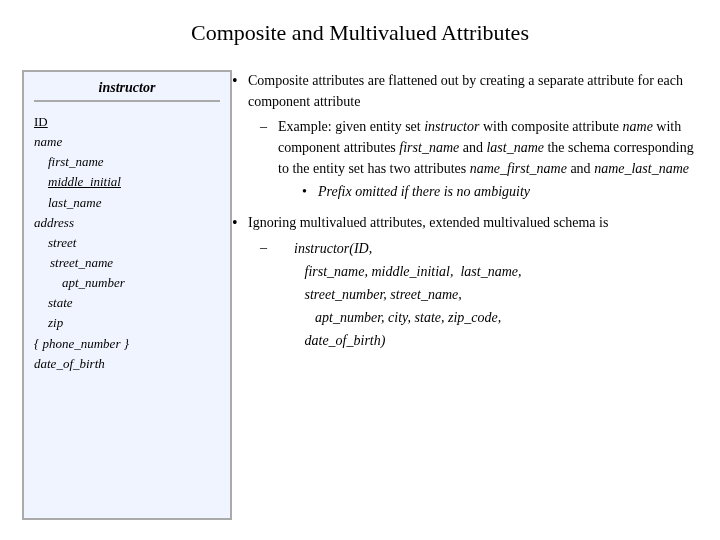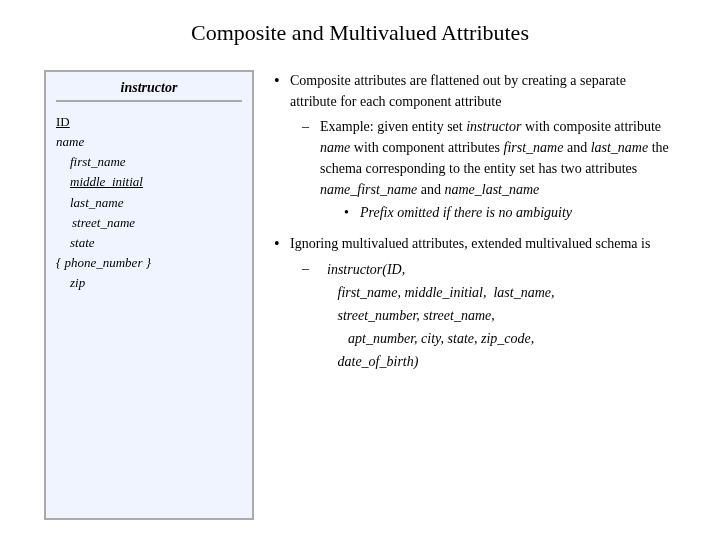--- a/index.html
+++ b/index.html
@@ -8,35 +8,34 @@
       height: 540px;
       background: #fff;
       font-family: 'Times New Roman', Times, serif;
       font-size: 14px;
       color: #000;
       overflow: hidden;
     }
     .page {
       width: 720px;
       height: 540px;
-      padding: 20px 44px;
+      padding: 20px 22px;
       display: flex;
       flex-direction: column;
     }
     .title {
       text-align: center;
       font-size: 22px;
       font-weight: normal;
       margin-bottom: 24px;
       font-family: 'Times New Roman', Times, serif;
     }
     .content {
       display: flex;
       flex-direction: row;
-      gap: 20px;
       flex: 1;
     }
     
     .er-diagram {
       width: 210px;
       min-width: 210px;
       border: 2px solid #aaa;
       background: #f0f4ff;
       padding: 8px 10px;
       font-family: 'Times New Roman', Times, serif;
@@ -125,33 +124,37 @@
         <div style="text-decoration:underline;margin-top:10px;">ID</div>
 
         <div class="italic">name</div>
 
         <div class="italic indent1" style="margin-left:14px;">first_name</div>
 
         <div class="italic" style="margin-left:14px;text-decoration:underline;">middle_initial</div>
 
         <div class="italic" style="margin-left:14px;">last_name</div>
 
+        <div class="italic">address</div>
 
+        <div class="italic" style="margin-left:14px;">street</div>
 
 
         <div class="italic" style="margin-left:16px;">street_name</div>
 
+        <div class="italic" style="margin-left:28px;">apt_number</div>
 
 
         <div class="italic" style="margin-left:14px;">state</div>
 
+        <div class="italic" style="margin-left:14px;">zip</div>
+
         <div class="italic">{ phone_number }</div>
 
-        <div class="italic" style="margin-left:14px;">zip</div>
-
+        <div class="italic">date_of_birth</div>
 
       </div>
     </div>
 
     <div class="text-content">
 
       <div class="bullet-item">
         <span class="bullet-dot">•</span>
         <div class="bullet-text">
           <span>Composite attributes are flattened out by creating a separate attribute for each component attribute</span>
@@ -170,21 +173,21 @@
         </div>
       </div>
 
       <div class="bullet-item">
         <span class="bullet-dot">•</span>
         <div class="bullet-text">
           <span>Ignoring multivalued attributes, extended multivalued schema is</span>
           
           <div class="dash-item">
             <span class="dash">–</span>
-            <div class="dash-text schema-block" style="margin-left:7px; line-height:1.65;">
+            <div class="dash-text schema-block" style="margin-left:16px; line-height:1.65;">
               instructor(ID,<br>
               &nbsp;&nbsp;&nbsp;first_name, middle_initial,&nbsp; last_name,<br>
               &nbsp;&nbsp;&nbsp;street_number, street_name,<br>
               &nbsp;&nbsp;&nbsp;&nbsp;&nbsp;&nbsp;apt_number, city, state, zip_code,<br>
               &nbsp;&nbsp;&nbsp;date_of_birth)
             </div>
           </div>
         </div>
       </div>
     </div>

